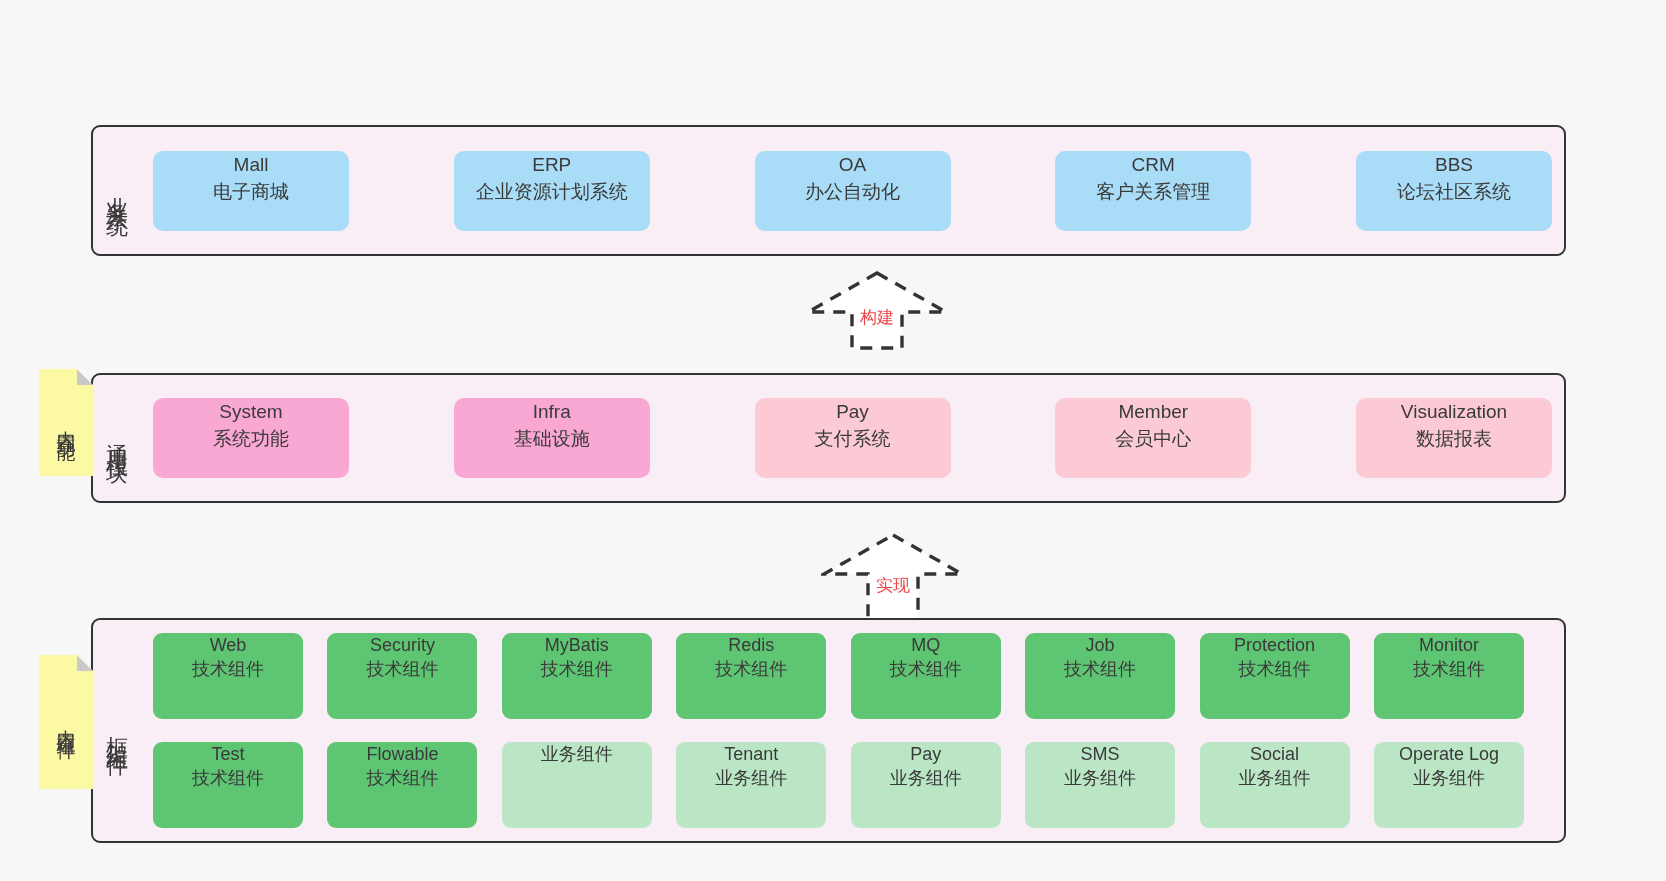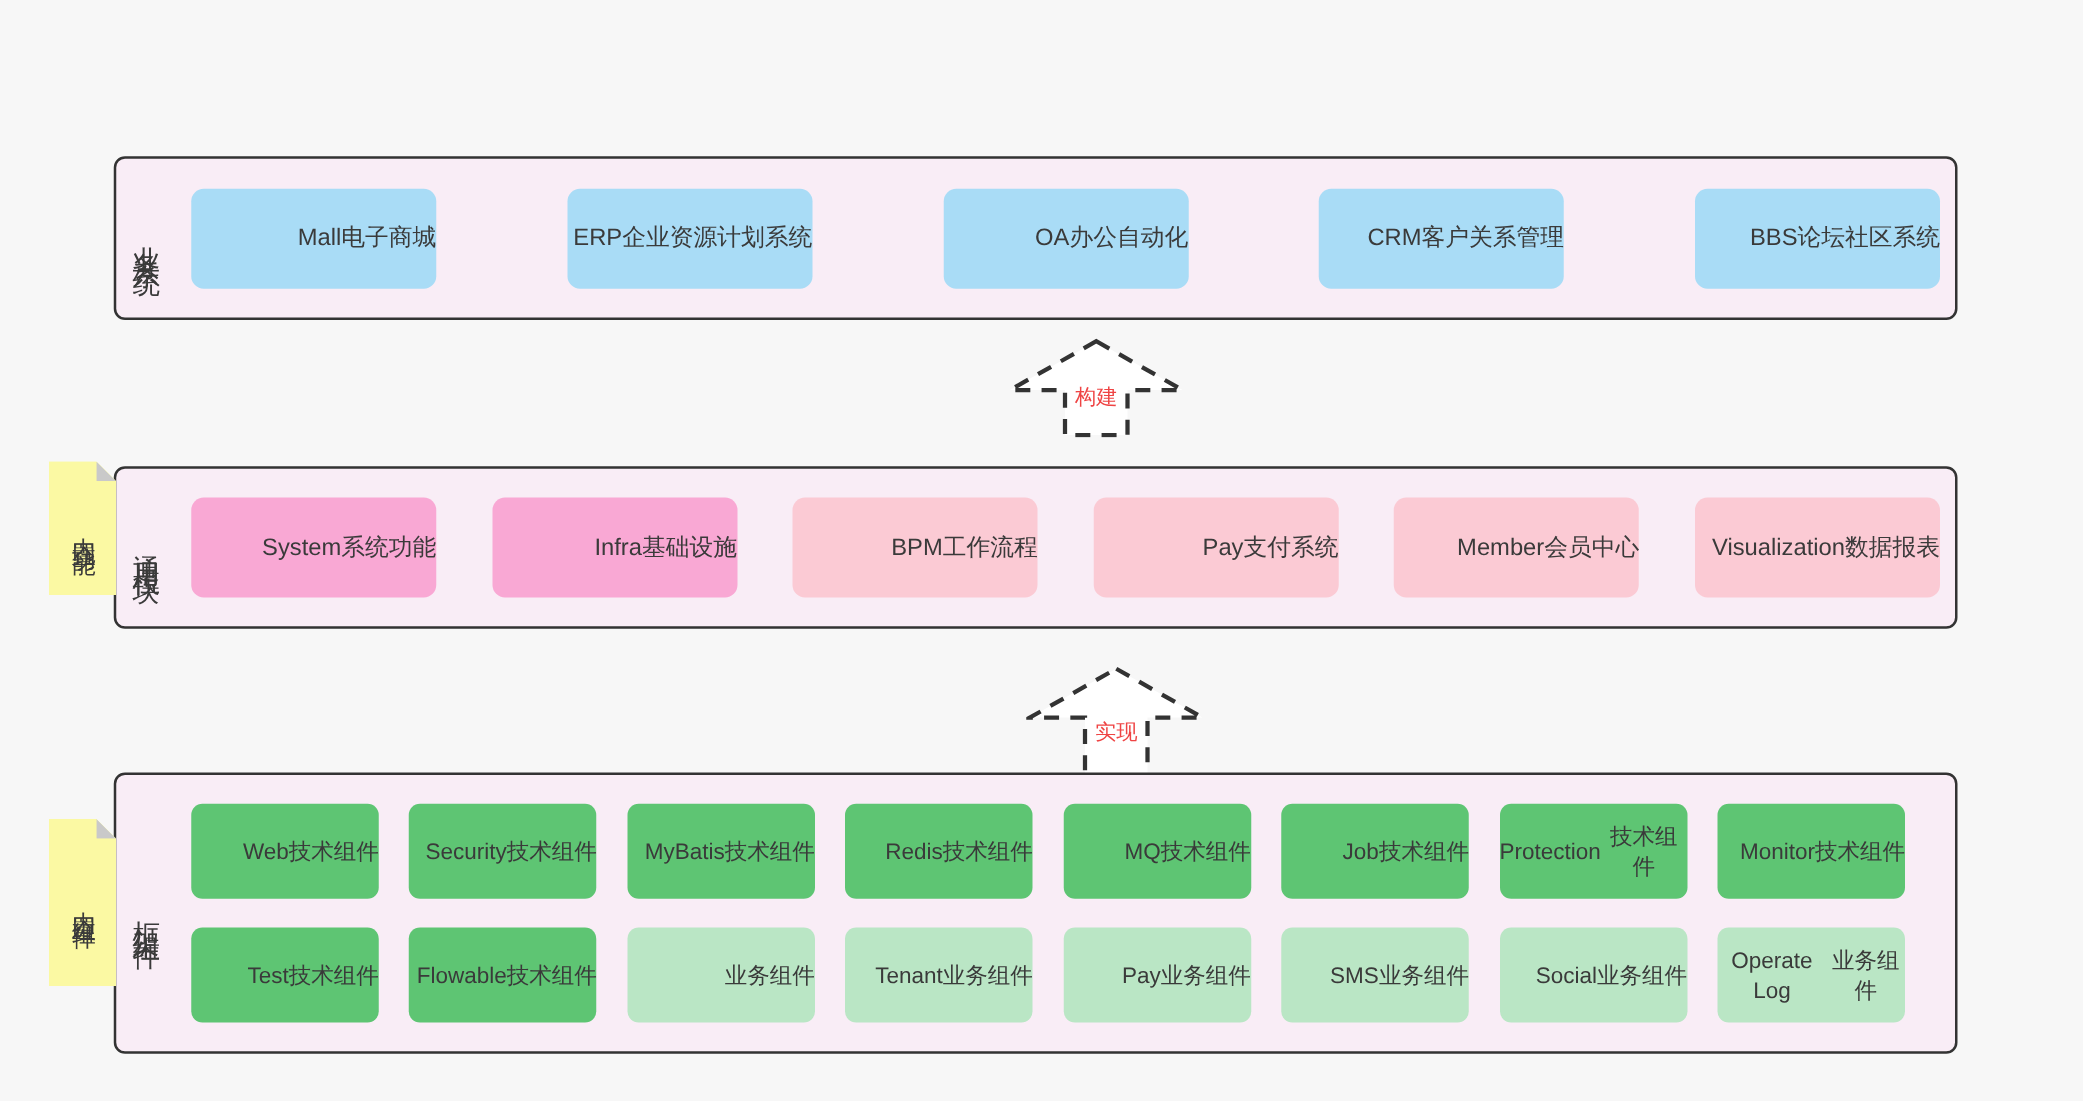--- a/index.html
+++ b/index.html
@@ -49,23 +49,23 @@
     align-items: center;
     justify-content: space-between;
     padding: 0 12px 0 12px;
   }
 
   .box {
     width: 196px;
     height: 80px;
     border-radius: 10px;
     display: flex;
-    flex-direction: row;
+    flex-direction: column;
     align-items: center;
-    justify-content: flex-end;
+    justify-content: flex-start;
     text-align: center;
     font-size: 19px;
     line-height: 27px;
   }
   .blue        { background: #a9dcf6; }
   .red         { background: #f9a8d4; }
   .pink        { background: #fbcad4; }
   .green       { background: #5ec573; }
   .light-green { background: #bae6c5; }
 
@@ -78,21 +78,21 @@
     gap: 23px;
     padding: 18px 40px 18px 12px;
     box-sizing: border-box;
   }
   .row8 {
     display: flex;
     justify-content: space-between;
   }
   .row8 .box {
     width: 150px;
-    height: 76px;
+    height: 86px;
     font-size: 18px;
     line-height: 24px;
     border-radius: 9px;
   }
   .row8 .box .title { max-width: 130px; }
 
   
   .sticky {
     position: absolute;
     left: 39px;
@@ -193,24 +193,20 @@
   <div class="box-row">
     <div class="box red">
       <div class="title">System</div>
       <div class="subtitle">系统功能</div>
     </div>
     <div class="box red">
       <div class="title">Infra</div>
       <div class="subtitle">基础设施</div>
     </div>
     <div class="box pink">
-      <div class="title">BPM</div>
-      <div class="subtitle">工作流程</div>
-    </div>
-    <div class="box pink">
       <div class="title">Pay</div>
       <div class="subtitle">支付系统</div>
     </div>
     <div class="box pink">
       <div class="title">Member</div>
       <div class="subtitle">会员中心</div>
     </div>
     <div class="box pink">
       <div class="title">Visualization</div>
       <div class="subtitle">数据报表</div>

